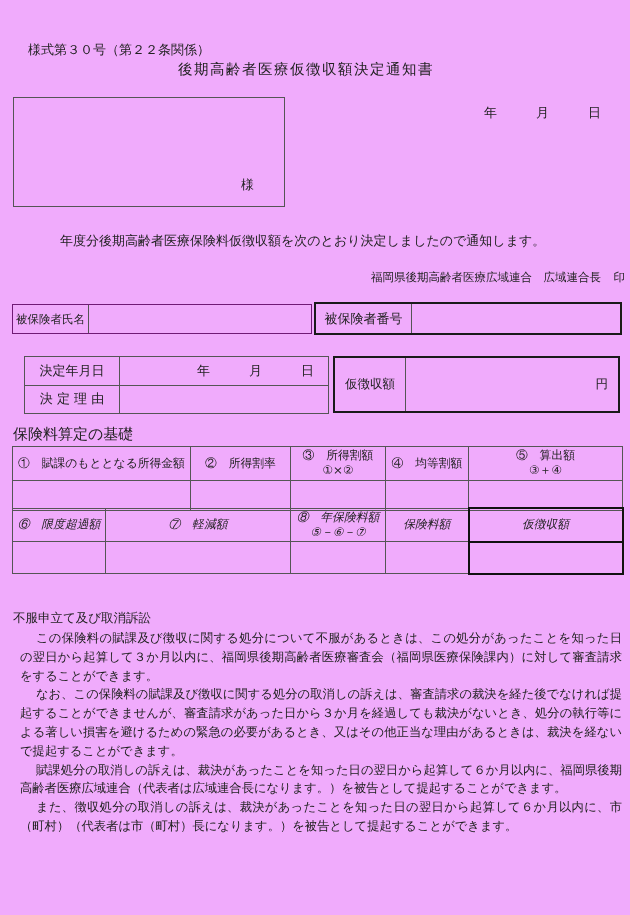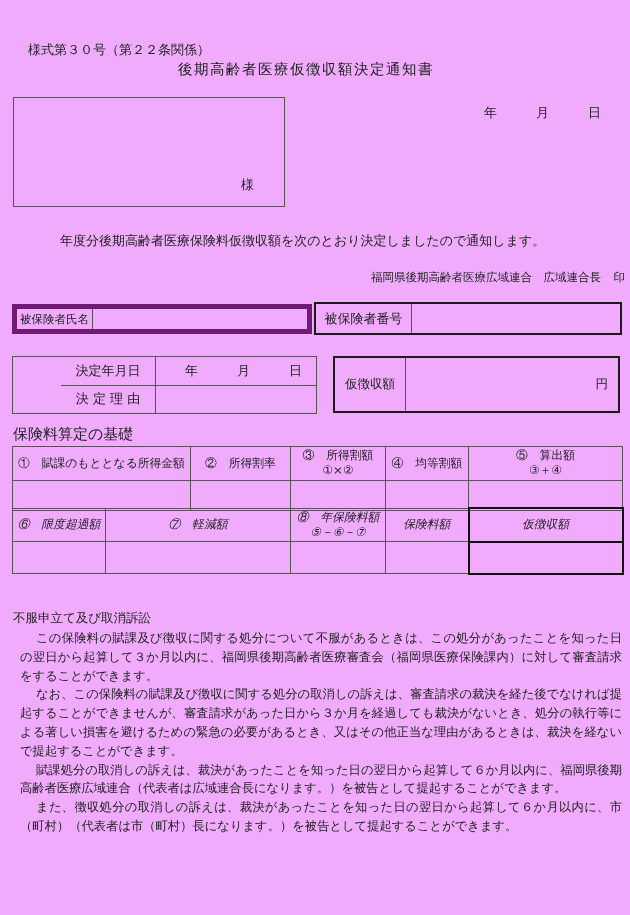--- a/index.html
+++ b/index.html
@@ -18,29 +18,29 @@
   .addressee-box { left:13px; top:97px; width:272px; height:110px; border:1px solid #555; }
   .addressee-suffix { position:absolute; right:30px; bottom:12px; font-size:13px; }
 
   .issue-date { left:420px; top:104px; width:181px; text-align:right; font-size:13px; }
 
   .notice-text { left:60px; top:232px; font-size:13px; }
 
   .issuer-line { left:343px; top:270px; width:254px; display:flex; justify-content:space-between; font-size:11.5px; white-space:nowrap;margin-left:28px; }
 
   
-  .insured-name { left:12px; top:304px; width:300px; height:30px; border:5px solid #701a75; display:flex; }
+  .insured-name { left:12px; top:304px; width:300px; height:30px; border:1px solid #701a75; display:flex; }
   .insured-name .lbl { width:76px; border-right:1px solid #555; display:flex; align-items:center; justify-content:center; font-size:11.5px; }
   .insured-name .val { flex:1; }
   .insured-number { left:314px; top:302px; width:308px; height:33px; border:2px solid #1a1a1a; display:flex; }
   .insured-number .lbl { width:96px; border-right:1px solid #555; display:flex; align-items:center; justify-content:center; font-size:13px; }
   .insured-number .val { flex:1; }
 
   
-  .decision-table { left:12px; top:356px; width:305px; height:58px; border:1px solid #555; display:flex; flex-direction:column;padding-left:48px; }
+  .decision-table { left:24px; top:356px; width:305px; height:58px; border:1px solid #555; display:flex; flex-direction:column; }
   .decision-table .row { flex:1; display:flex; }
   .decision-table .row + .row { border-top:1px solid #555; }
   .decision-table .lbl { width:95px; border-right:1px solid #555; display:flex; align-items:center; justify-content:center; font-size:13px; }
   .decision-table .val { flex:1; display:flex; align-items:center; justify-content:flex-end; padding-right:14px; font-size:13px; }
 
   .provisional-box { left:333px; top:356px; width:287px; height:57px; border:2px solid #1a1a1a; display:flex; }
   .provisional-box .lbl { width:71px; border-right:1px solid #555; display:flex; align-items:center; justify-content:center; font-size:12.5px; }
   .provisional-box .val { flex:1; display:flex; align-items:center; justify-content:flex-end; padding-right:10px; font-size:12.5px; }
 
   

